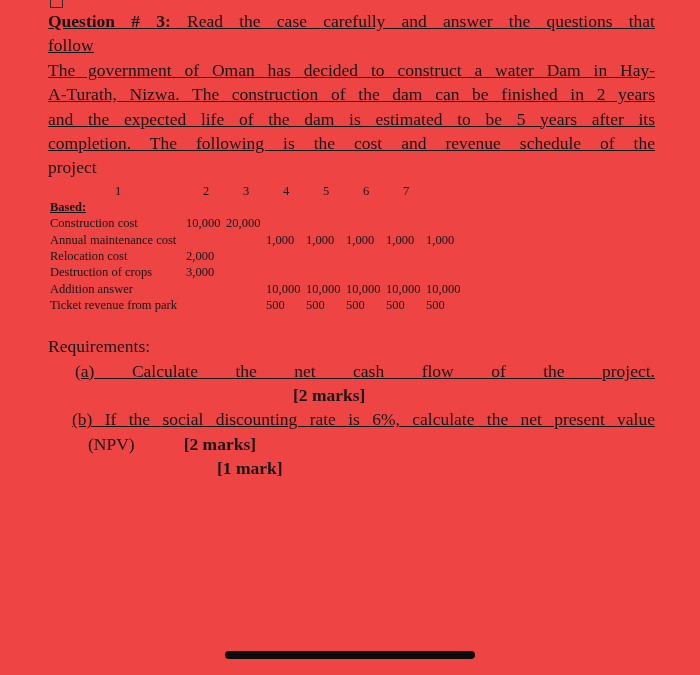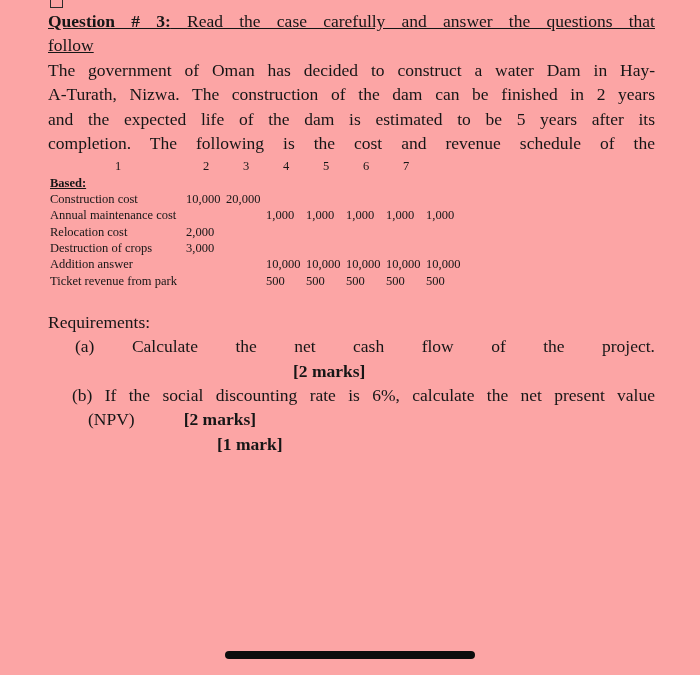--- a/index.html
+++ b/index.html
@@ -4,38 +4,39 @@
 <style>
   html, body { margin: 0; padding: 0; }
   body {
     width: 700px; height: 675px;
     background: #ffffff;
     font-family: "Liberation Serif", "DejaVu Serif", serif;
   }
   .page {
     position: relative;
     width: 700px; height: 675px;
-    background: #fca5a5;
+    background: #ef4444;
     color: #161616;
     overflow: hidden;
   }
   .content {
     position: absolute;
     left: 48px; top: 9px;
     width: 607px;
   }
   .bodyline {
     font-size: 17.5px;
     line-height: 24.4px;
     white-space: nowrap;
   }
   .jlast {
     white-space: normal;
     text-align: justify;
     text-align-last: justify;
+    text-decoration: underline;
   }
   .u { text-decoration: underline; }
   .b { font-weight: bold; }
 
   .missing-glyph {
     position: absolute;
     left: 50px; top: -5px;
     width: 11px; height: 11px;
     border: 1.5px solid #2b2b2b;
     background: transparent;
@@ -87,20 +88,21 @@
   <div class="content">
 
     <div class="bodyline jlast u"><span class="b">Question # 3:</span> <span>Read the case carefully and answer the questions that</span></div>
     <div class="bodyline u">follow</div>
 
     <div>
       <div class="bodyline jlast">The government of Oman has decided to construct a water Dam in Hay-</div>
       <div class="bodyline jlast">A-Turath, Nizwa. The construction of the dam can be finished in 2 years</div>
       <div class="bodyline jlast">and the expected life of the dam is estimated to be 5 years after its</div>
       <div class="bodyline jlast">completion. The following is the cost and revenue schedule of the</div>
+      <div class="bodyline">project</div>
     </div>
 
     <div class="qtable">
 
       <div class="trow">
         <div class="tyear">1</div>
         <div class="tyear">2</div>
         <div class="tyear">3</div>
         <div class="tyear">4</div>
         <div class="tyear">5</div>

